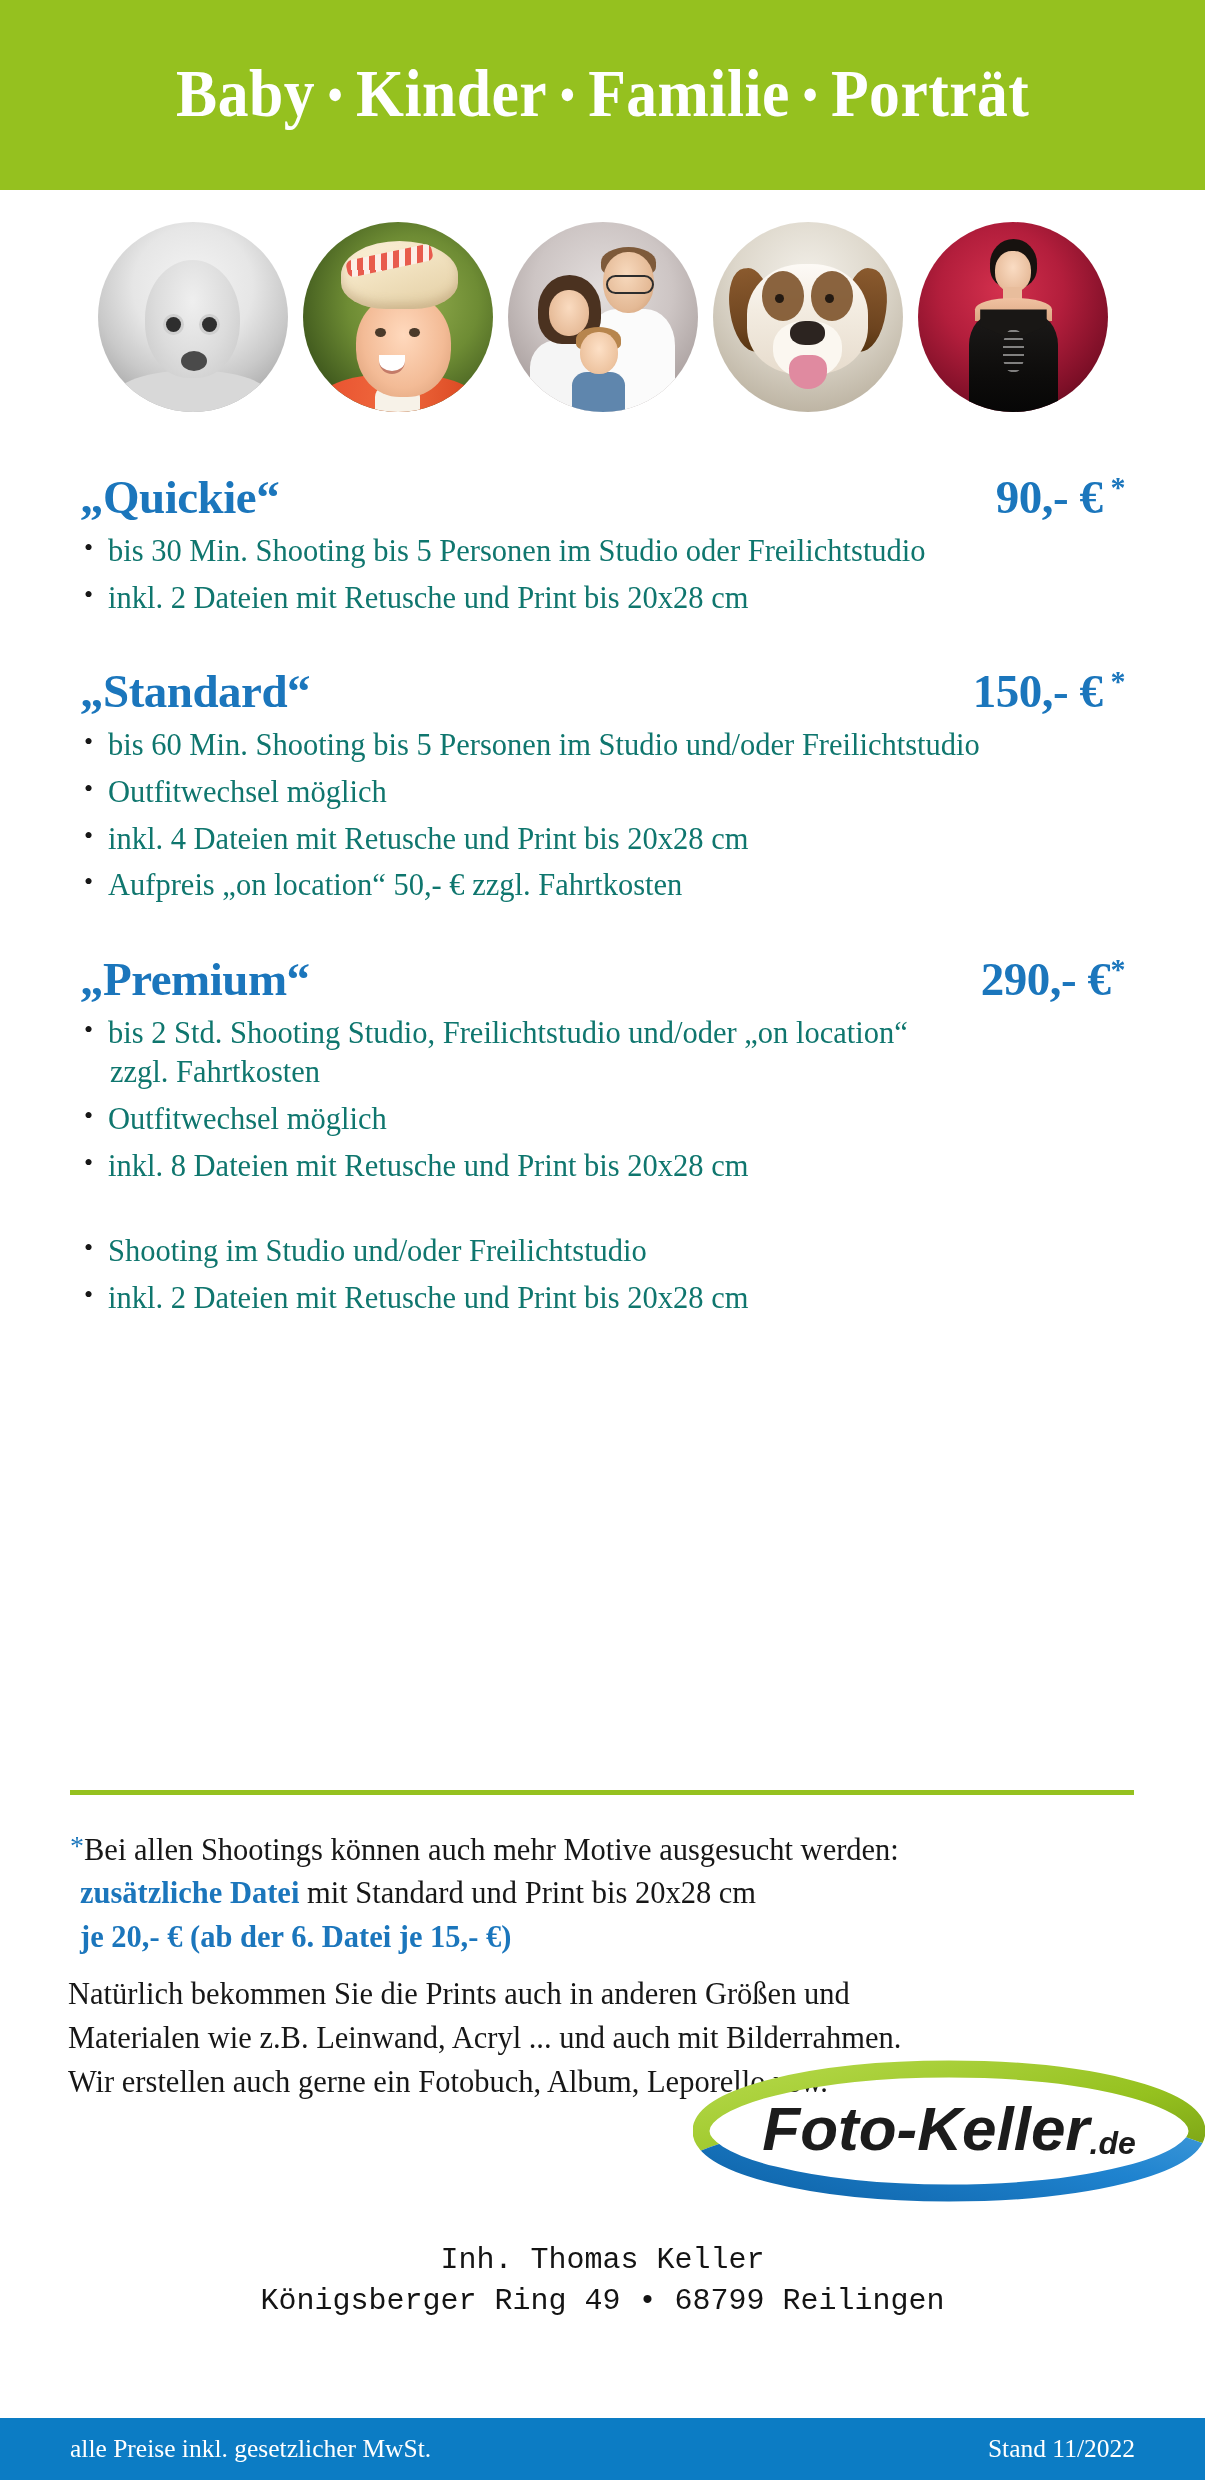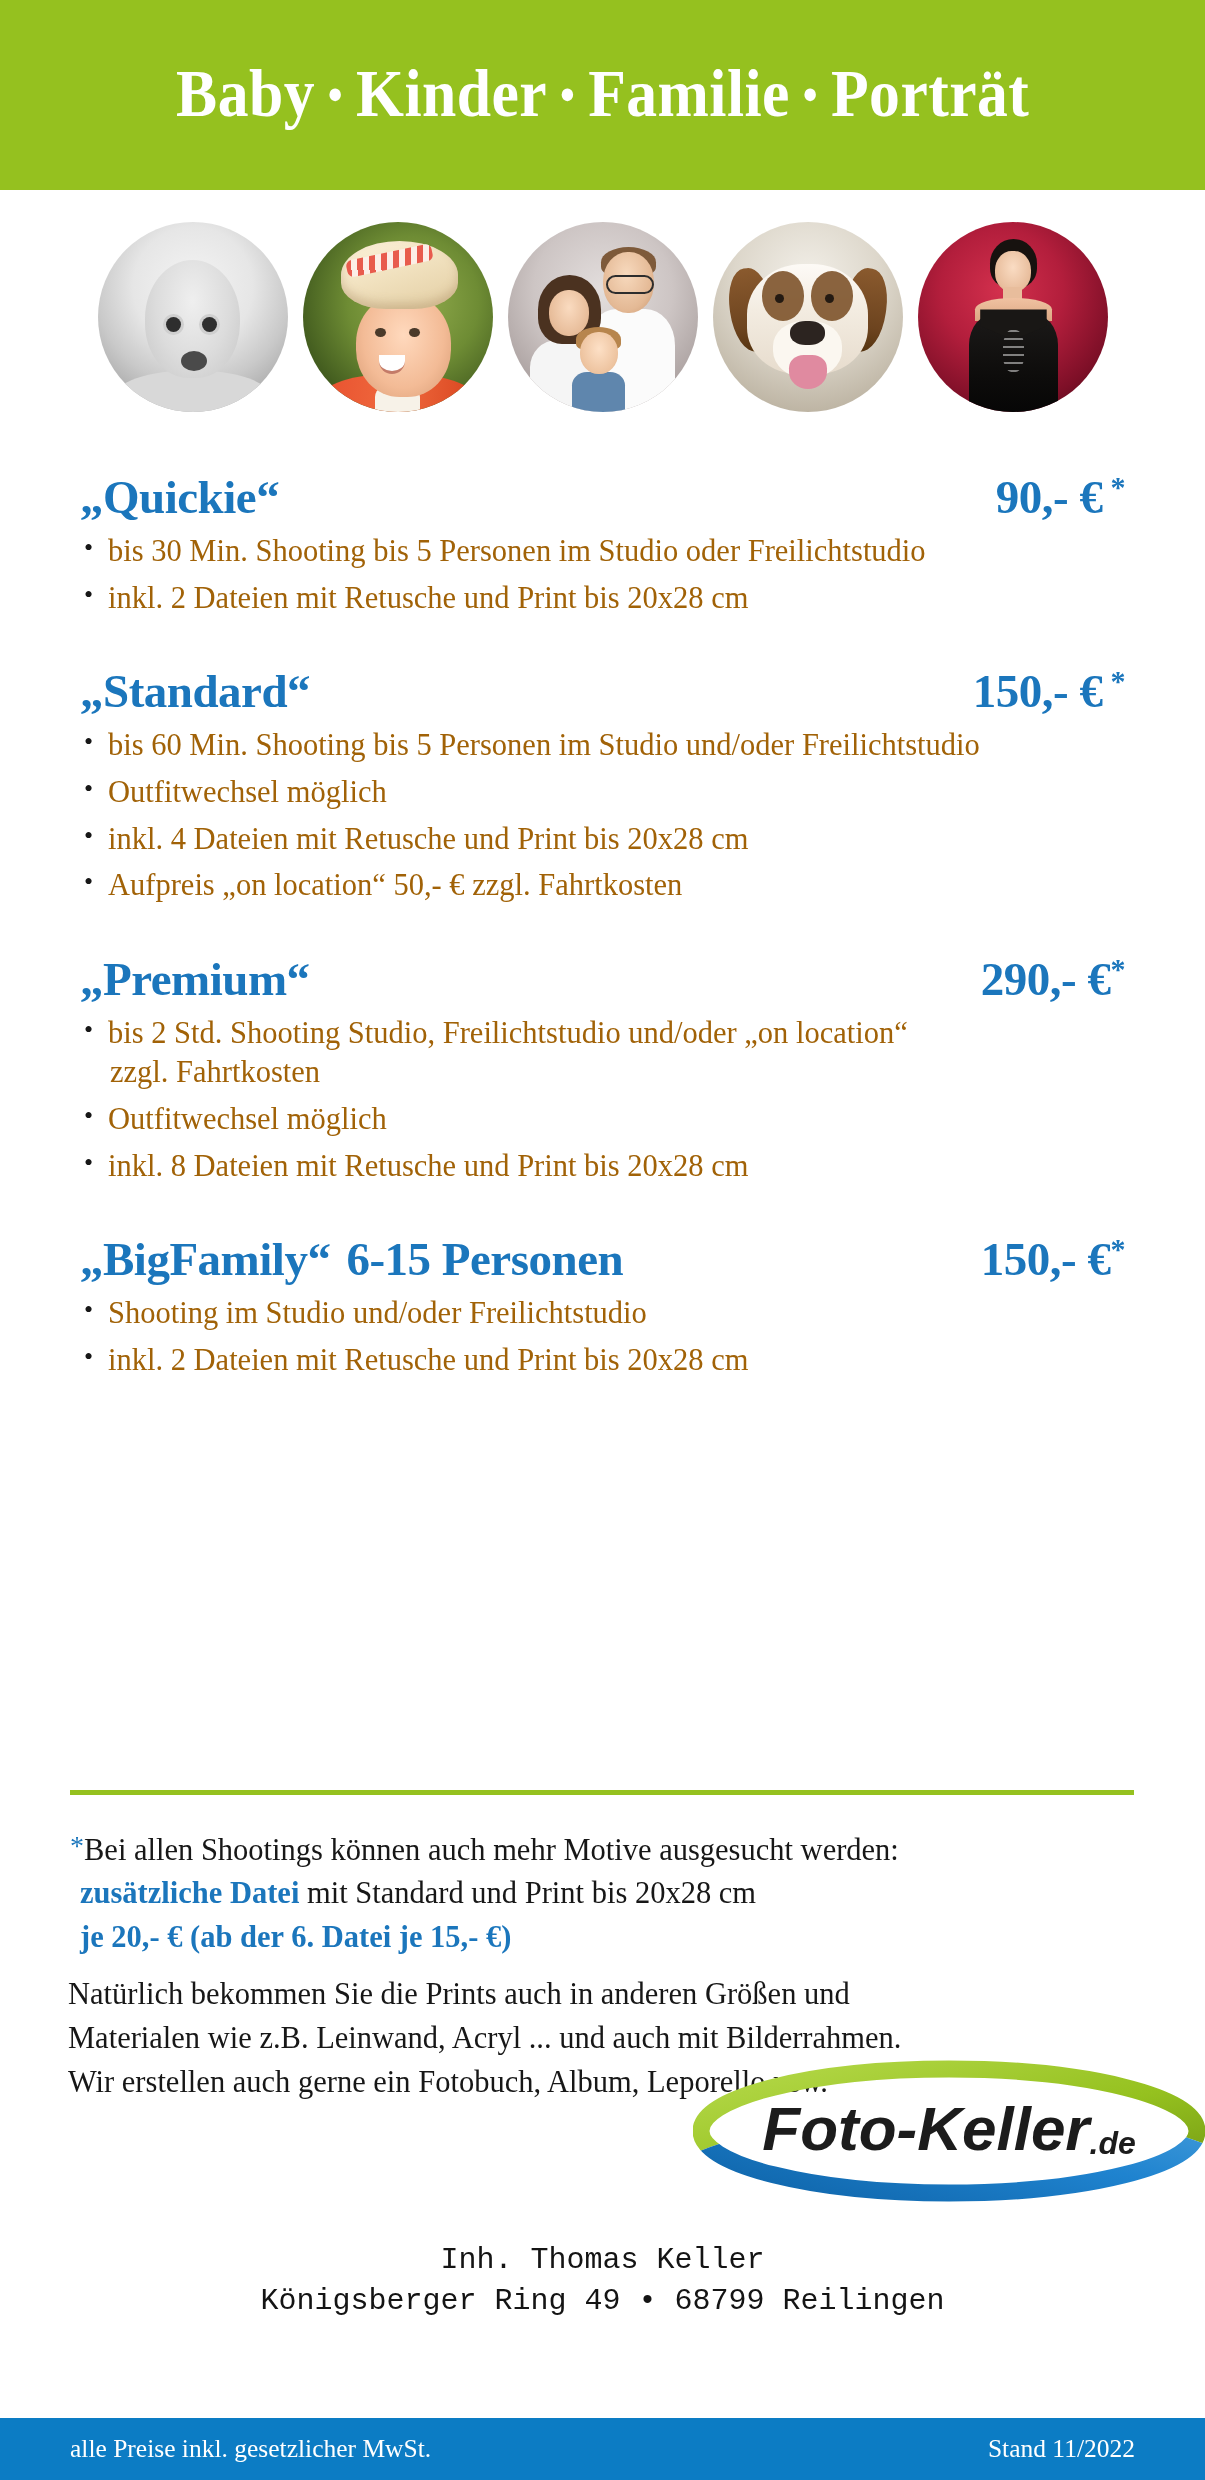--- a/index.html
+++ b/index.html
@@ -284,21 +284,21 @@
 
   .pkg-list {
     list-style: none;
     margin: 8px 0 0 0;
     padding: 0 70px 0 72px;
   }
   .pkg-list li {
     position: relative;
     font-size: 30.5px;
     line-height: 1.30;
-    color: #a16207;
+    color: #0f766e;
     padding-left: 24px;
     margin-bottom: 7px;
   }
   .pkg-list li::before {
     content: "\2022";
     position: absolute;
     left: 0;
     top: -1px;
     font-size: 26px;
     color: #171717;
@@ -515,28 +515,20 @@
       </div>
     </div>
     <ul class="pkg-list">
       <li><span>bis 2 Std. Shooting Studio, Freilichtstudio und/oder „on location“</span><span class="cont">zzgl. Fahrtkosten</span></li>
       <li><span>Outfitwechsel möglich</span></li>
       <li><span>inkl. 8 Dateien mit Retusche und Print bis 20x28 cm</span></li>
     </ul>
   </div>
 
   <div class="package pkg-4">
-    <div class="pkg-head">
-      <div class="pkg-title">
-        <span>„BigFamily“</span><span class="sub">6-15 Personen</span>
-      </div>
-      <div class="pkg-price">
-        <span>150,- €</span><span class="star tight">*</span>
-      </div>
-    </div>
     <ul class="pkg-list">
       <li><span>Shooting im Studio und/oder Freilichtstudio</span></li>
       <li><span>inkl. 2 Dateien mit Retusche und Print bis 20x28 cm</span></li>
     </ul>
   </div>
 
 </div>
 
 <div class="divider"></div>
 

